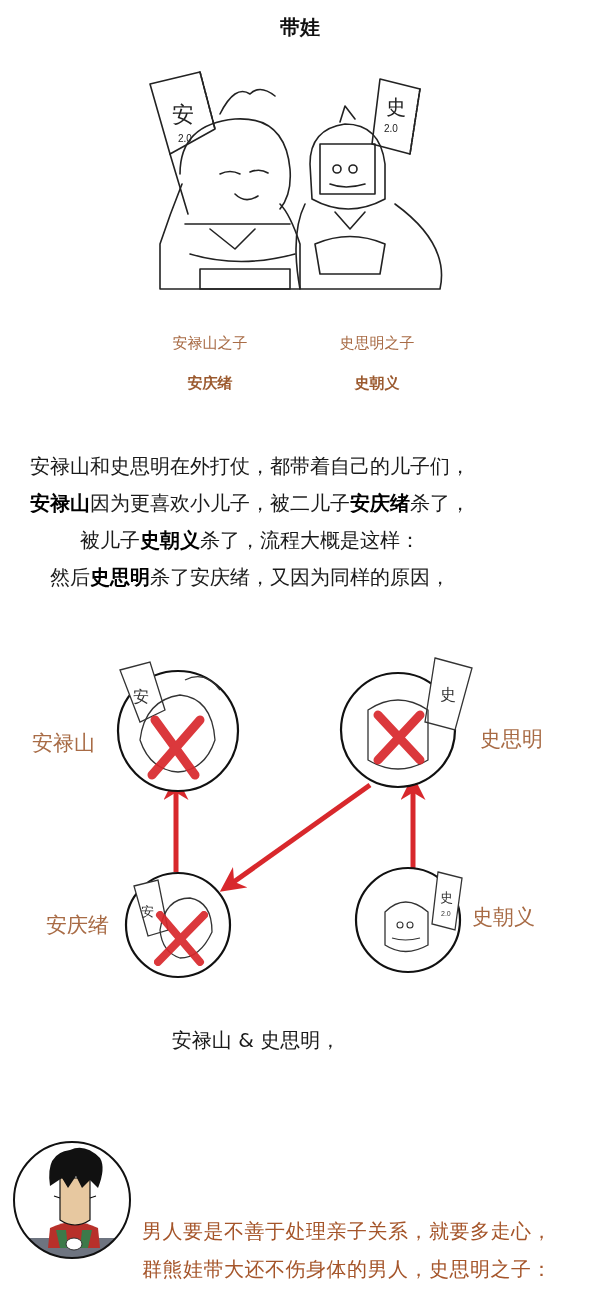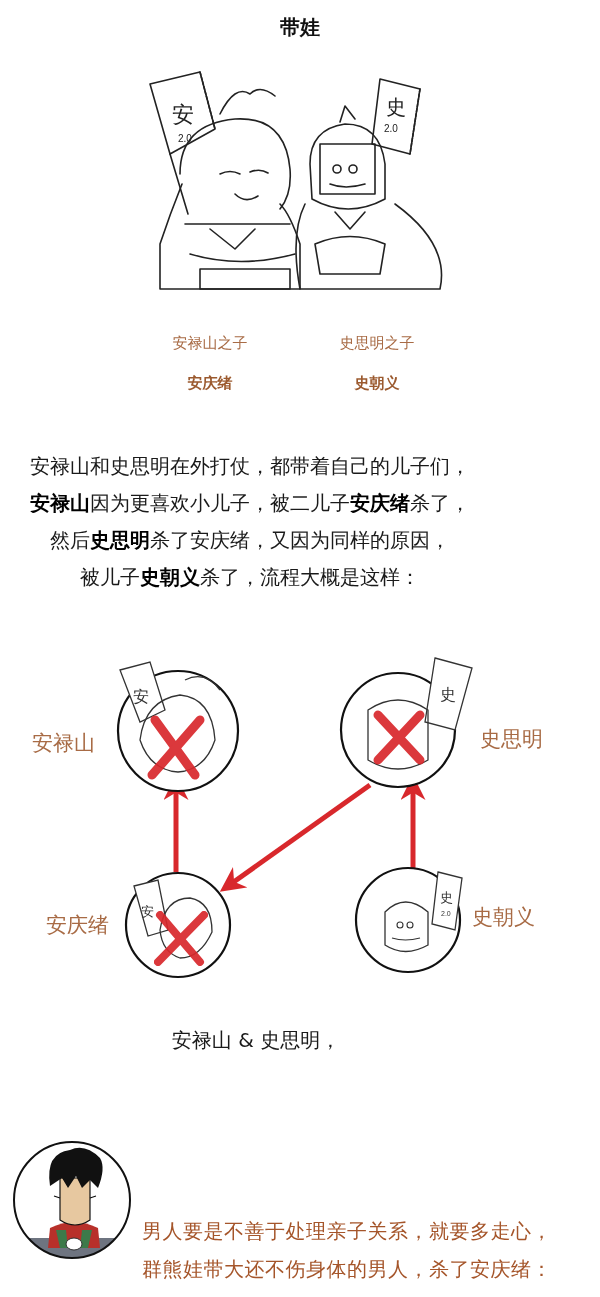--- a/index.html
+++ b/index.html
@@ -66,24 +66,24 @@
 <div class="abs caption bold" style="left:292px; top:374px;">史朝义</div>
 
 <div class="abs para">
   <span class="line">
     <span>安禄山和史思明在外打仗，都带着自己的儿子们，</span>
   </span>
   <span class="line">
     <b>安禄山</b><span>因为更喜欢小儿子，被二儿子</span><b>安庆绪</b><span>杀了，</span>
   </span>
   <span class="line">
-    <span>然后</span><b>史思明</b><span>杀了安庆绪，又因为同样的原因，</span>
+    <span>被儿子</span><b>史朝义</b><span>杀了，流程大概是这样：</span>
   </span>
   <span class="line">
-    <span>被儿子</span><b>史朝义</b><span>杀了，流程大概是这样：</span>
+    <span>然后</span><b>史思明</b><span>杀了安庆绪，又因为同样的原因，</span>
   </span>
 </div>
 
 <svg class="abs diagram" viewBox="0 0 600 360">
   <defs>
     <marker id="ah" viewBox="0 0 10 10" refX="6" refY="5" markerWidth="5" markerHeight="5" orient="auto">
       <path d="M0 0 L10 5 L0 10 L3 5 Z" fill="#d8282c"></path>
     </marker>
   </defs>
 
@@ -161,14 +161,14 @@
     <path d="M50 40 L80 40 L80 82 Q65 92 50 82 Z" fill="#e7c8a0" stroke="#111" stroke-width="1.2"></path>
     <path d="M40 48 Q35 15 60 12 Q75 5 90 20 Q96 30 88 50 L80 42 L72 50 L66 38 L58 50 L52 40 Z" fill="#111"></path>
     <path d="M44 58 L50 60 M80 60 L86 58" stroke="#111" stroke-width="1.2"></path>
     <ellipse cx="64" cy="106" rx="8" ry="6" fill="#fff" stroke="#333" stroke-width="1"></ellipse>
   </g>
   <circle cx="62" cy="62" r="58" fill="none" stroke="#111" stroke-width="2"></circle>
 </svg>
 
 <div class="abs footer-text">
   <div>男人要是不善于处理亲子关系，就要多走心，</div>
-  <div>群熊娃带大还不伤身体的男人，杀了安庆绪：</div>
+  <div>群熊娃带大还不伤身体的男人，史思明之子：</div>
 </div>
 
 </body></html>

